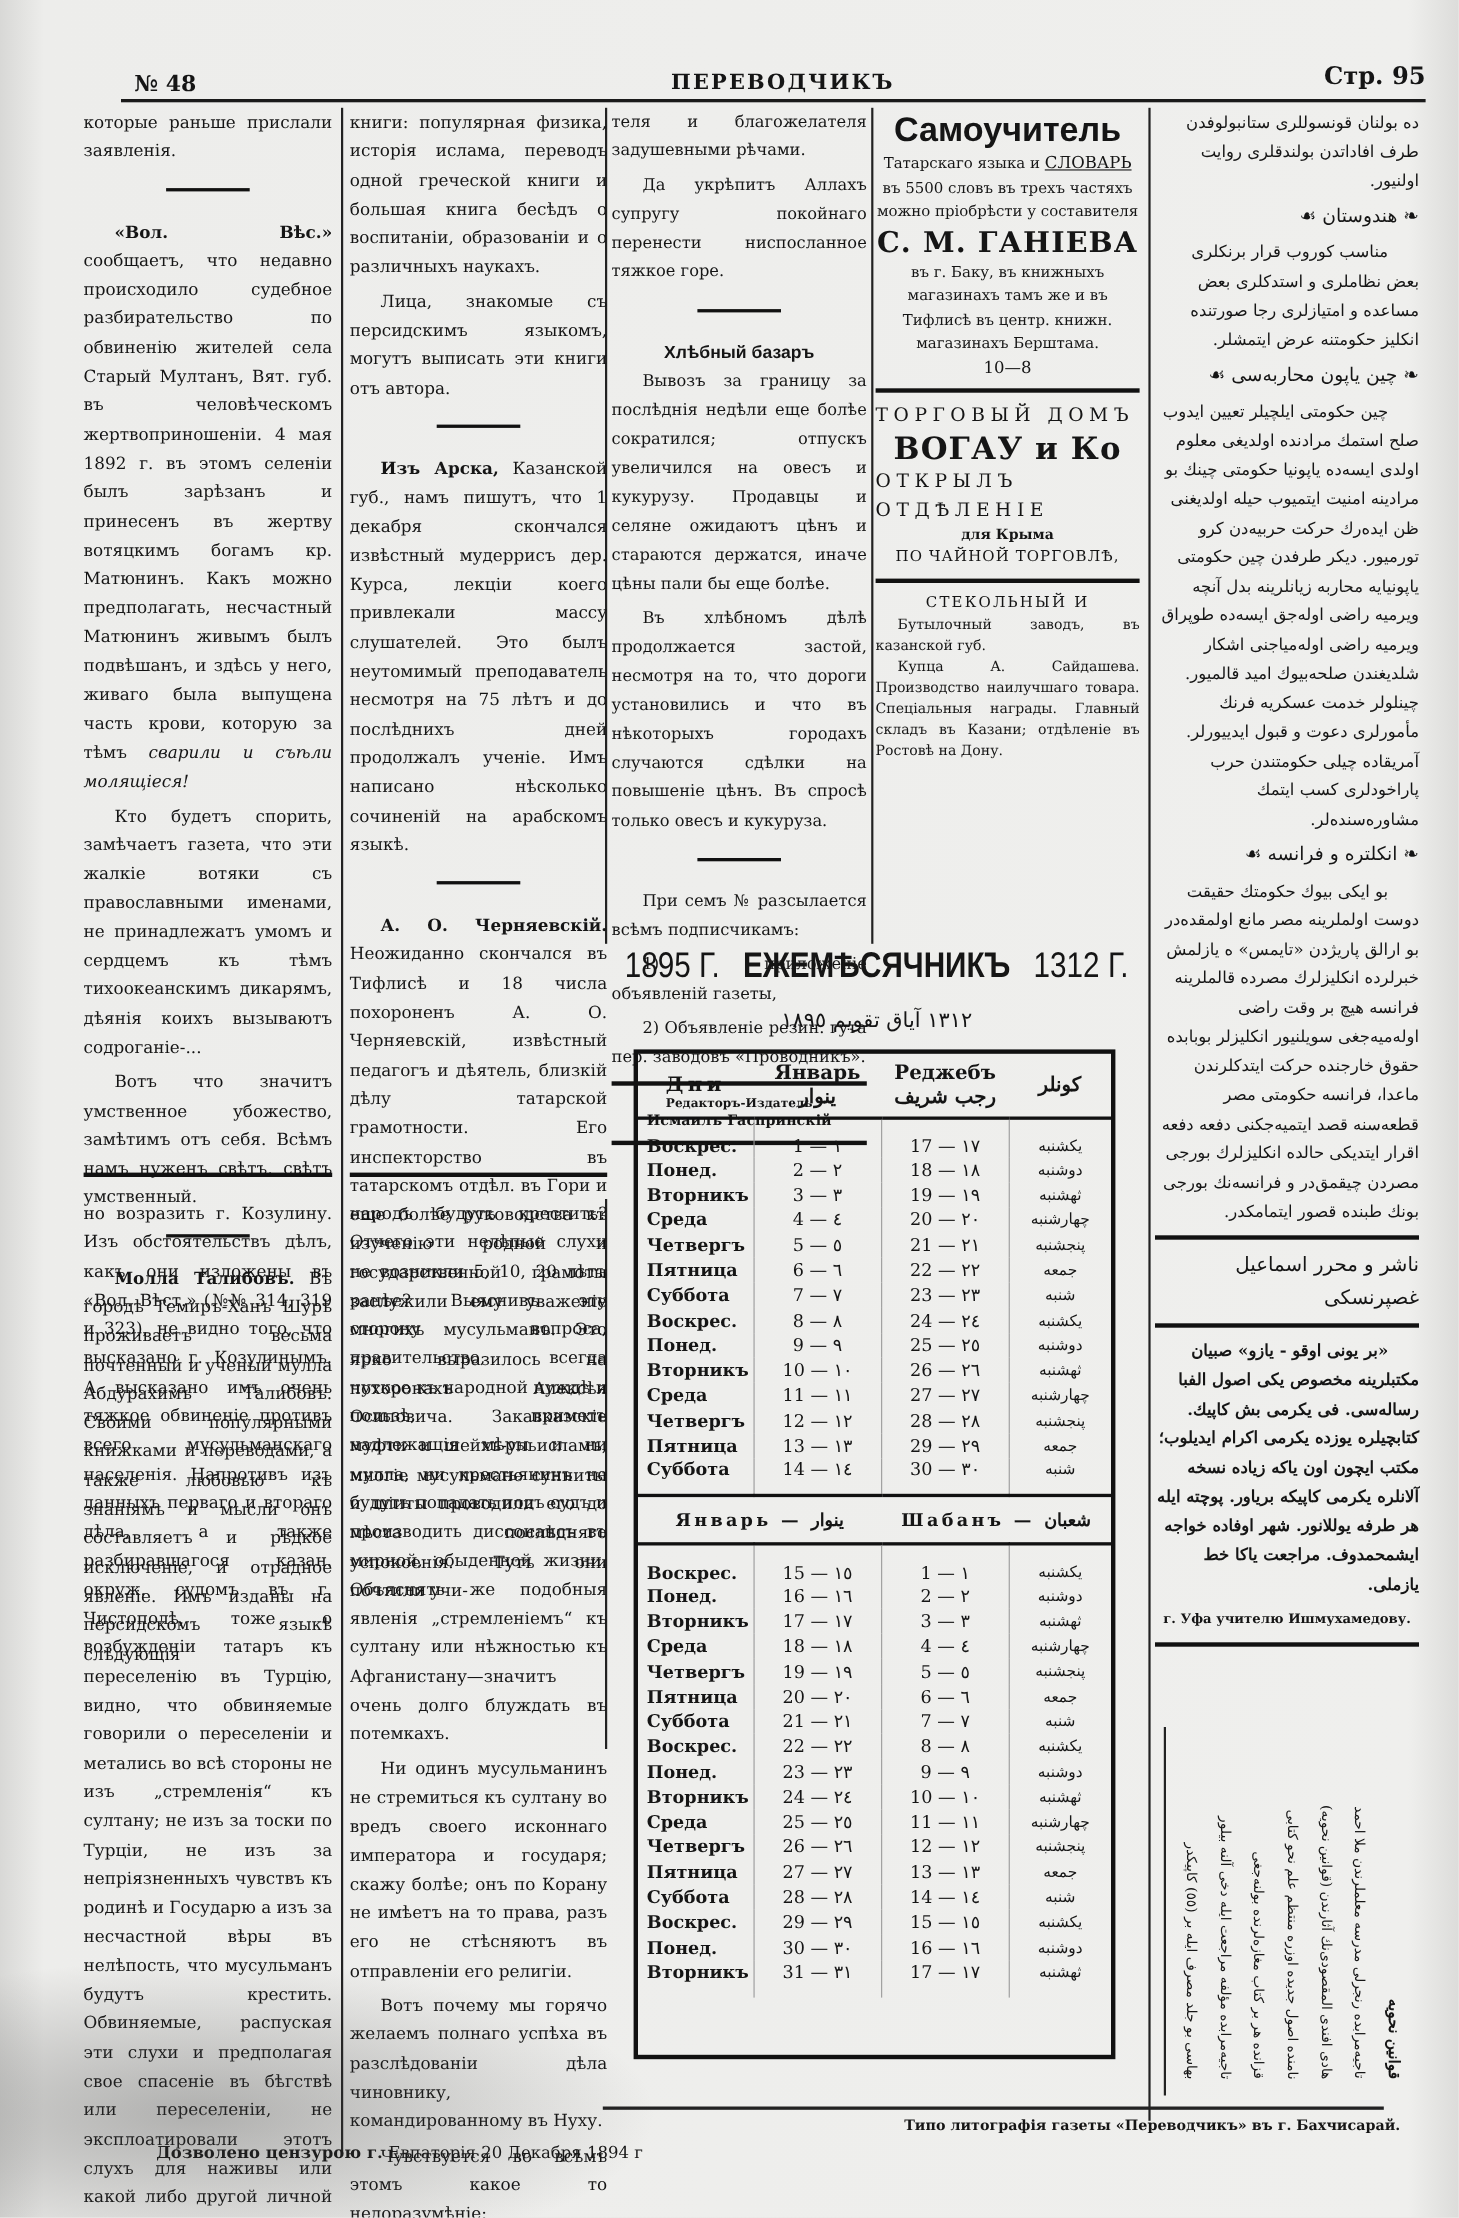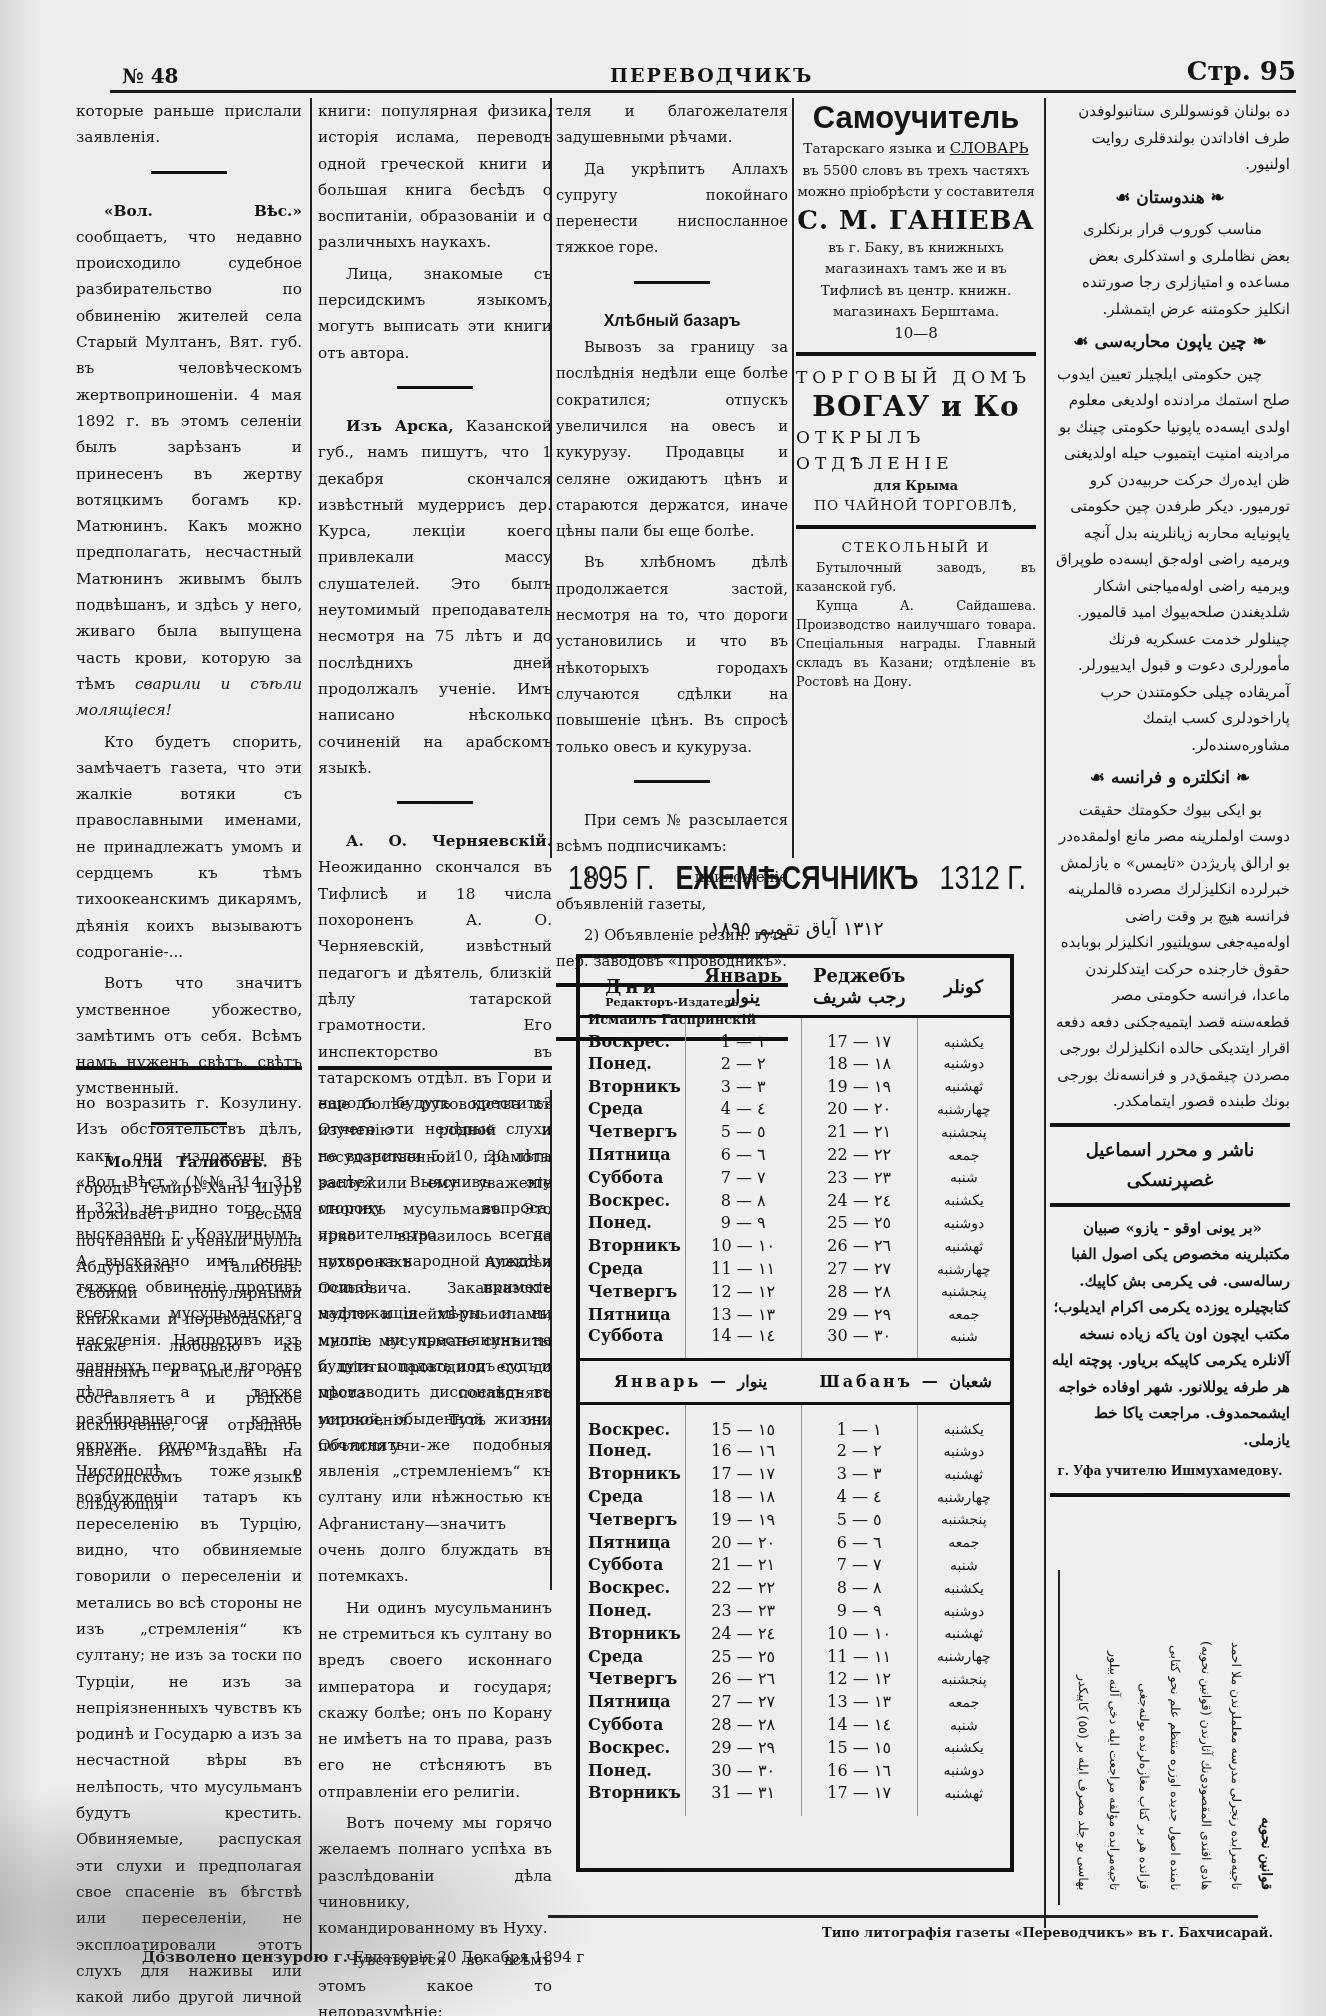--- a/index.html
+++ b/index.html
@@ -3,21 +3,21 @@
 <meta charset="utf-8">
 <style>
   * { box-sizing: border-box; margin: 0; padding: 0; }
   html, body { width: 1326px; height: 2016px; background: #e9e9e7; overflow: hidden; }
   body { position: relative; font-family: "DejaVu Serif", serif; color: #151515; }
   .page { position: absolute; left: 0; top: 0; width: 1326px; height: 2016px;
           background: linear-gradient(90deg, #d8d8d6 0px, #ededeb 40px, #efefed 1280px, #dcdcda 1326px); }
   .masthead { position: absolute; top: 56px; left: 40px; width: 1266px; height: 34px; }
   .mh-num { position: absolute; left: 82px; top: 8px; font-weight: bold; font-size: 20px; }
   .mh-title { position: absolute; left: 570px; top: 8px; font-weight: bold; font-size: 19px; letter-spacing: 2px; }
-  .mh-page { position: absolute; right: 10px; top: 0px; font-weight: bold; font-size: 26px; }
+  .mh-page { position: absolute; right: 10px; top: 0px; font-weight: bold; font-size: 22px; }
   .mh-rule { position: absolute; left: 70px; right: 10px; top: 34px; height: 3px; background: #1a1a1a; }
 
   .col { position: absolute; font-size: 15.3px; line-height: 26.3px; text-align: justify; }
   .col p { text-indent: 28px; margin-bottom: 5px; }
   .col p.noind { text-indent: 0; }
   .col b { font-weight: bold; }
   .sep { width: 76px; height: 3px; background: #111; margin: 20px auto 24px auto; }
   .thick { height: 4px; background: #111; margin: 8px 0; }
   .vrule { position: absolute; width: 2px; background: #222; }
 
@@ -50,21 +50,21 @@
   .cal-table td.ar { text-align: center; direction: rtl; border-left: 1px solid #999; font-size: 14px; }
   .cal-table tr.first td { padding-top: 14px; height: 36px; }
   .cal-table tr.last td { padding-bottom: 12px; height: 34px; }
   .cal-sub th { height: 44px; border-top: 3px solid #111; border-bottom: 3px solid #111; font-size: 16px; letter-spacing: 3px; }
 
   .footer-left { position: absolute; left: 142px; top: 1948px; font-size: 15px; font-weight: bold; }
   .footer-left span.reg { font-weight: normal; }
   .footer-right { position: absolute; left: 822px; top: 1925px; font-size: 13px; font-weight: bold; }
   .footer-rule { position: absolute; left: 548px; top: 1915px; width: 710px; height: 3px; background: #222; }
 
-  .ar-head { text-align: center; font-weight: bold; font-size: 17px; margin: 6px 0; }
+  .ar-head { text-align: right; font-weight: normal; font-size: 17px; margin: 6px 0; }
   .vert-box { position: absolute; left: 1058px; top: 1570px; width: 230px; height: 335px; border-left: 2px solid #222; }
   .vert-inner { position: absolute; left: 8px; top: 20px; width: 214px; height: 300px; display: flex; flex-direction: row-reverse; justify-content: space-around; }
   .vert-line { writing-mode: vertical-rl; direction: rtl; font-size: 12.5px; line-height: 20px; }
   .smudge { position: absolute; left: 0; top: 1780px; width: 600px; height: 236px;
             background: radial-gradient(ellipse at 30% 60%, rgba(60,60,60,0.35), rgba(0,0,0,0) 70%); pointer-events: none; }
 </style>
 </head>
 <body>
 
 <div class="page">

